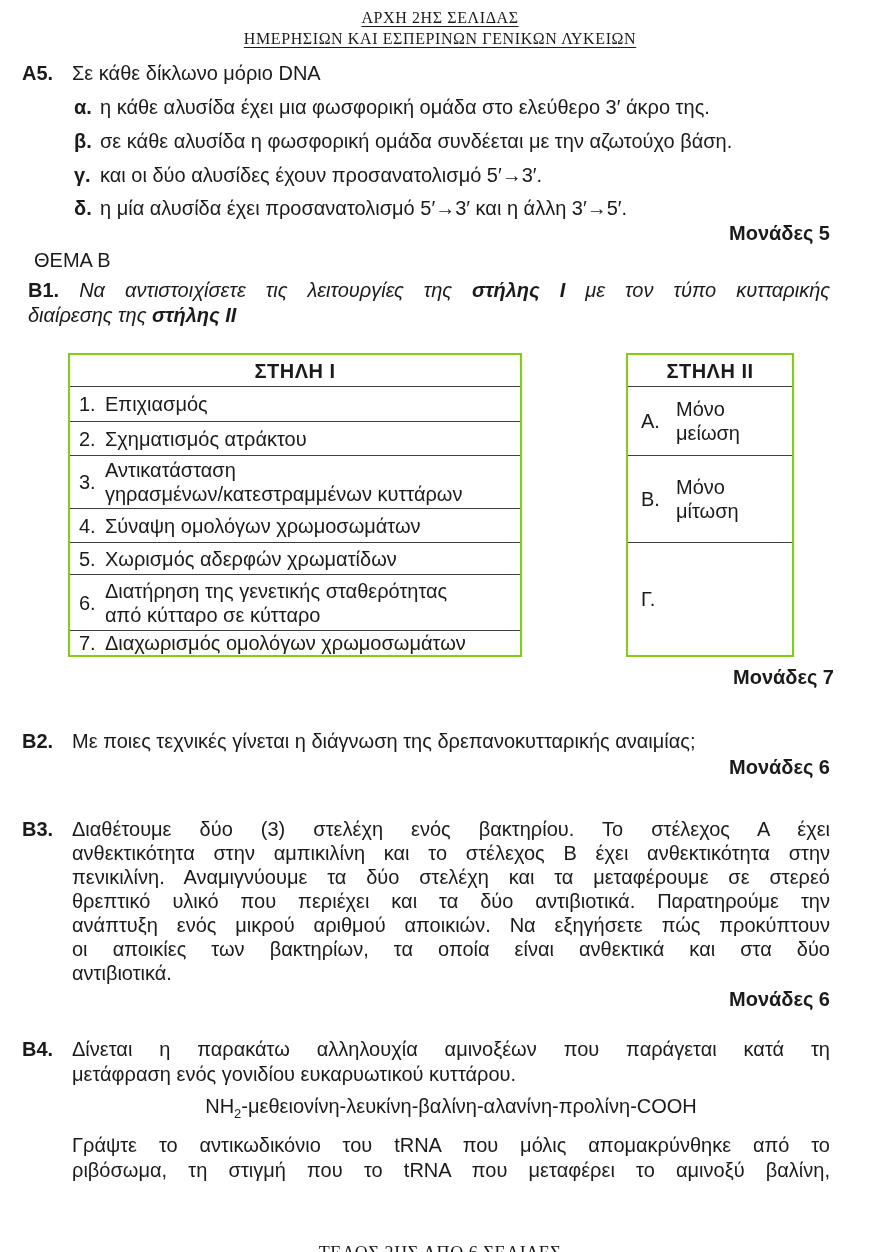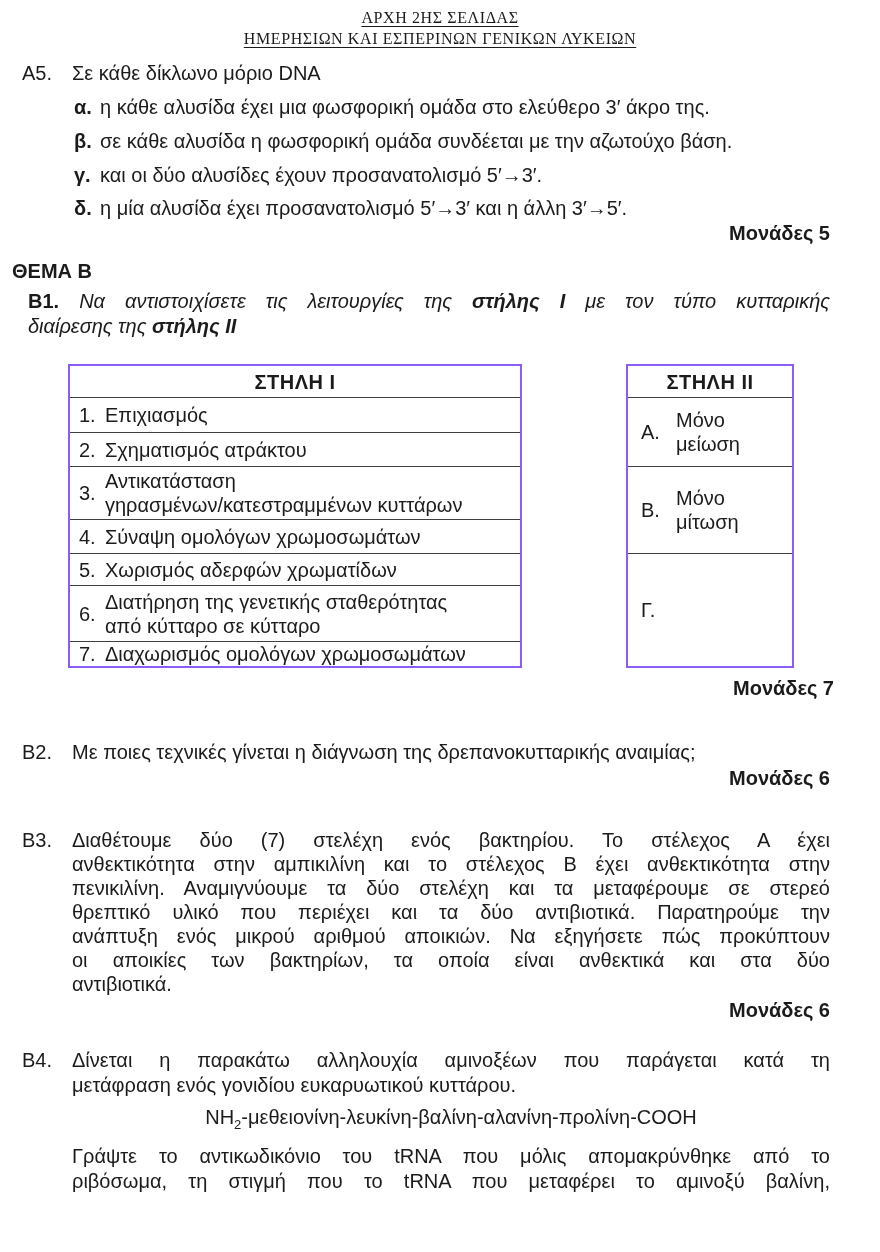--- a/index.html
+++ b/index.html
@@ -21,41 +21,41 @@
     font-family:"Liberation Serif","DejaVu Serif",serif;
     font-size:18px;letter-spacing:.6px;}
   .doc-footer span{text-decoration:underline;text-underline-offset:3px;}
 
   .bold{font-weight:bold;}
   .it{font-style:italic;}
 
   
   .sect{padding-left:22px;padding-right:50px;}
   .qrow{display:flex;}
-  .qlabel{width:50px;flex-shrink:0;font-weight:normal;}
+  .qlabel{width:50px;flex-shrink:0;font-weight:bold;}
   .qbody{flex:1;min-width:0;}
   .points{font-weight:bold;text-align:right;}
 
   
   .a5{margin-top:12px;}
   .opt{display:flex;margin-left:52px;margin-top:10px;}
   .opt.m9{margin-top:9px;}
   .opt-label{width:26px;flex-shrink:0;font-weight:bold;}
   .a5 .points{margin-top:1px;}
 
-  .theme-heading{margin-top:14px;padding-left:12px;font-weight:bold;}
+  .theme-heading{margin-top:3px;padding-left:34px;font-weight:normal;}
 
   
   .b1{margin-top:6px;padding-left:28px;padding-right:50px;line-height:25px;}
   .b1 .qlabel-inline{font-weight:bold;margin-right:0;}
   .jl{text-align:justify;text-align-last:justify;text-justify:inter-word;}
 
   
   .tables{margin-top:25px;margin-left:68px;display:flex;align-items:flex-start;}
-  .tbl{border:2px solid #8b5cf6;box-sizing:border-box;background:#fff;}
+  .tbl{border:2px solid #84cc16;box-sizing:border-box;background:#fff;}
   .tbl1{width:454px;}
   .tbl2{width:168px;margin-left:104px;}
   .trow{border-top:1.5px solid #3f3f3f;display:flex;align-items:center;box-sizing:border-box;}
   .trow:first-child{border-top:none;}
   .thead{justify-content:center;font-weight:bold;letter-spacing:.5px;}
   .rh31{height:31px;} .rh35{height:35px;} .rh34{height:34px;} .rh53{height:53px;}
   .rh32{height:32px;} .rh56{height:56px;} .rh25{height:25px;}
   .rh69{height:69px;} .rh87{height:87px;} .rh113{height:113px;}
   .ti-row{padding-left:9px;}
   .ti-num{width:26px;flex-shrink:0;}
@@ -197,21 +197,21 @@
       <span class="qlabel">Β2.</span>
       <span class="qbody">Με ποιες τεχνικές γίνεται η διάγνωση της δρεπανοκυτταρικής αναιμίας;</span>
     </div>
     <div class="points">Μονάδες 6</div>
   </div>
 
   <div class="sect b3">
     <div class="qrow">
       <span class="qlabel">Β3.</span>
       <div class="qbody">
-        <div class="pline jl">Διαθέτουμε δύο (7) στελέχη ενός βακτηρίου. Το στέλεχος Α έχει</div>
+        <div class="pline jl">Διαθέτουμε δύο (3) στελέχη ενός βακτηρίου. Το στέλεχος Α έχει</div>
         <div class="pline jl">ανθεκτικότητα στην αμπικιλίνη και το στέλεχος Β έχει ανθεκτικότητα στην</div>
         <div class="pline jl">πενικιλίνη. Αναμιγνύουμε τα δύο στελέχη και τα μεταφέρουμε σε στερεό</div>
         <div class="pline jl">θρεπτικό υλικό που περιέχει και τα δύο αντιβιοτικά. Παρατηρούμε την</div>
         <div class="pline jl">ανάπτυξη ενός μικρού αριθμού αποικιών. Να εξηγήσετε πώς προκύπτουν</div>
         <div class="pline jl">οι αποικίες των βακτηρίων, τα οποία είναι ανθεκτικά και στα δύο</div>
         <div class="pline">αντιβιοτικά.</div>
       </div>
     </div>
     <div class="points">Μονάδες 6</div>
   </div>

